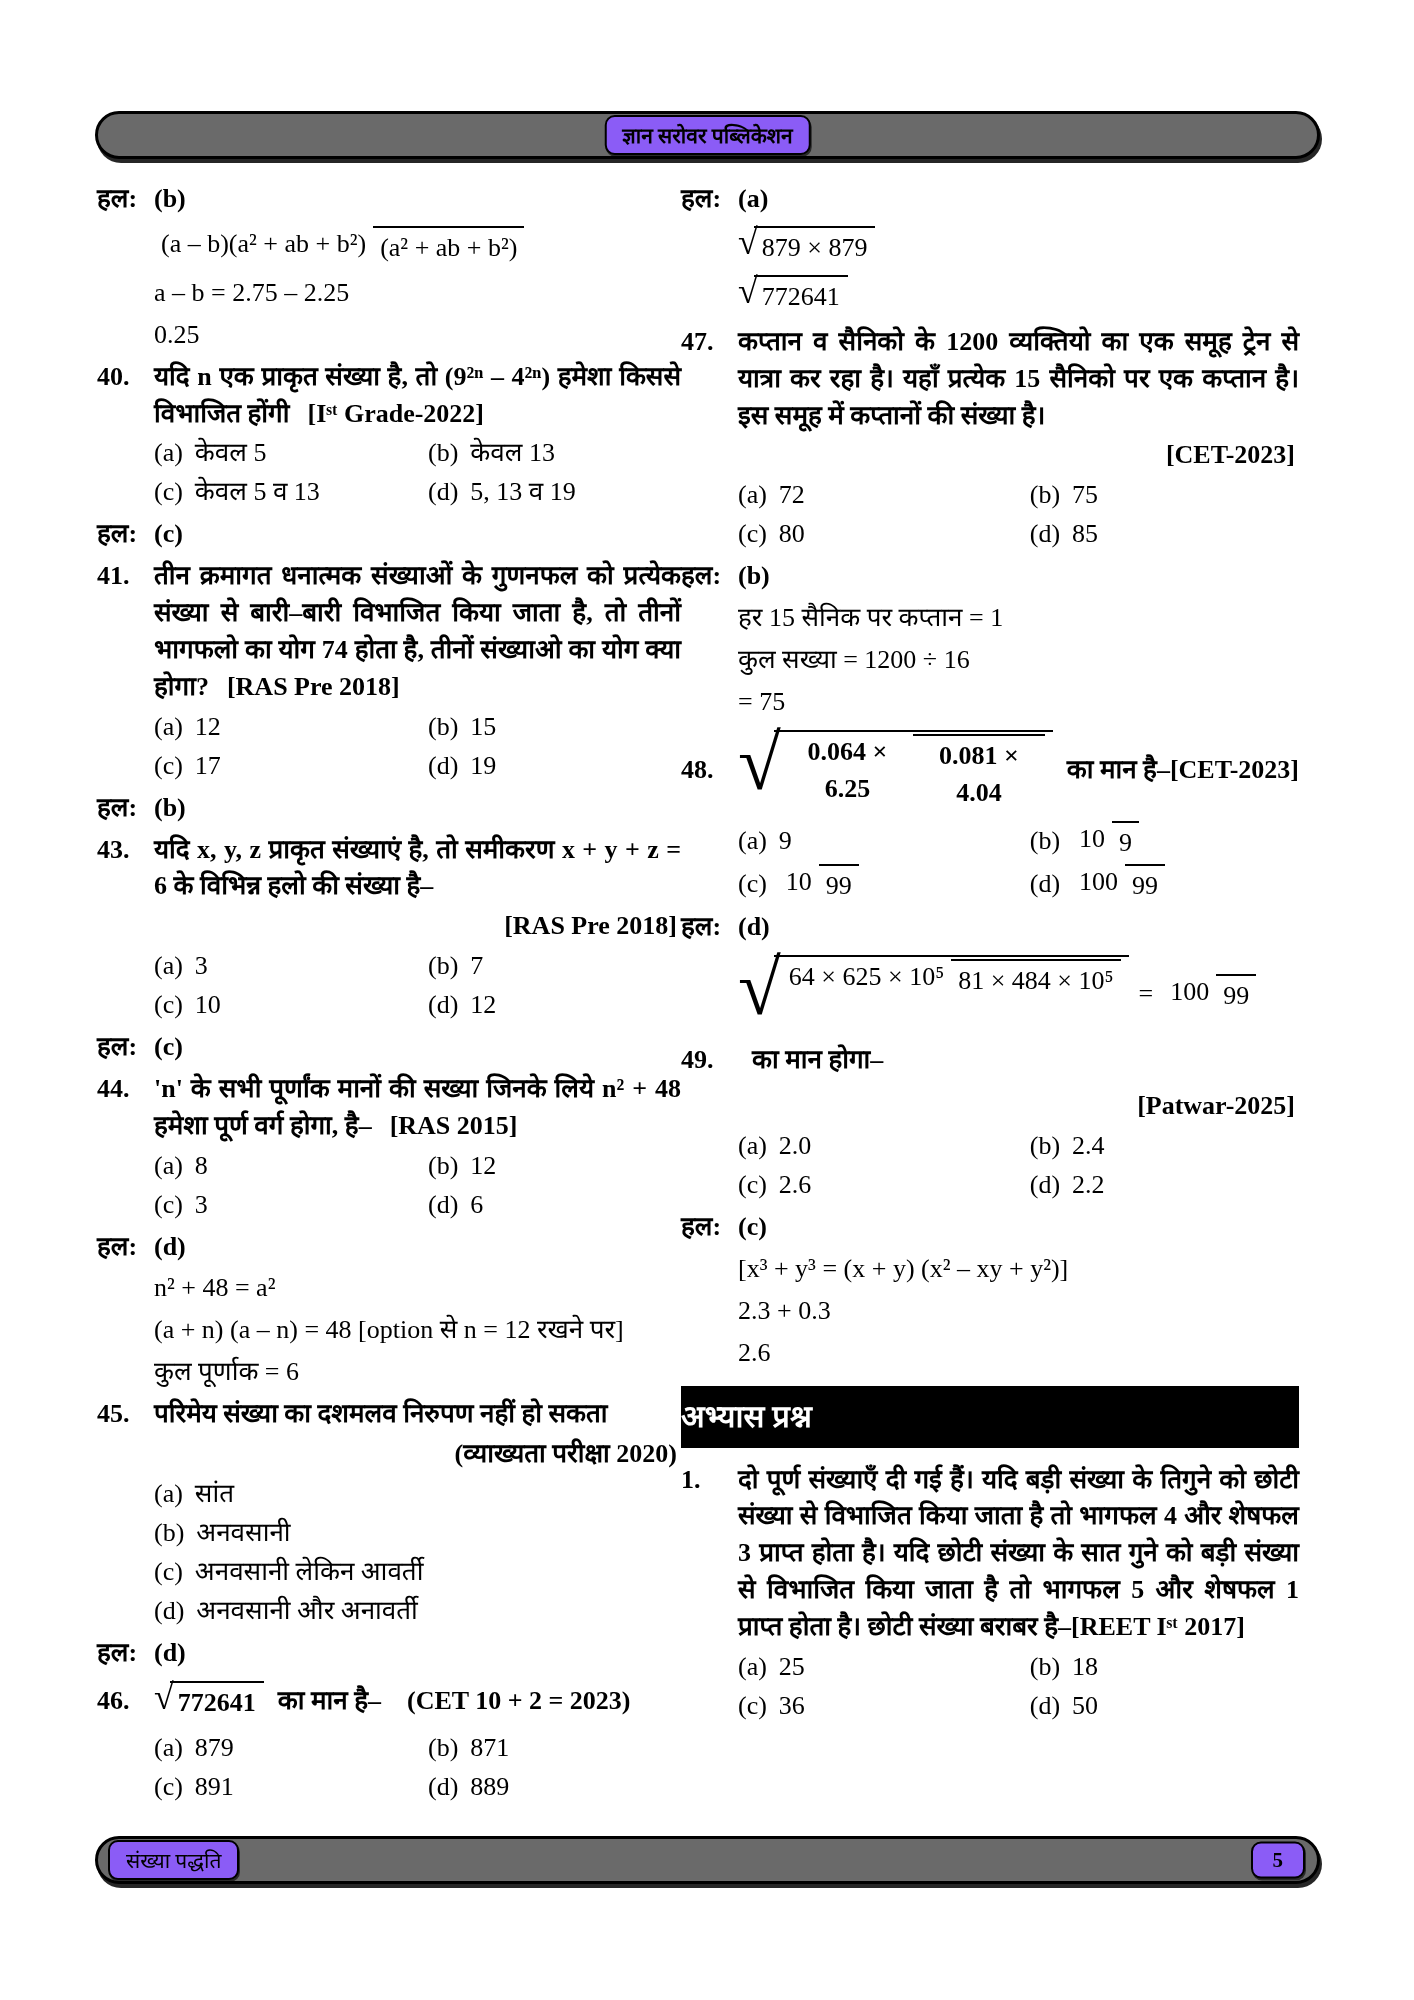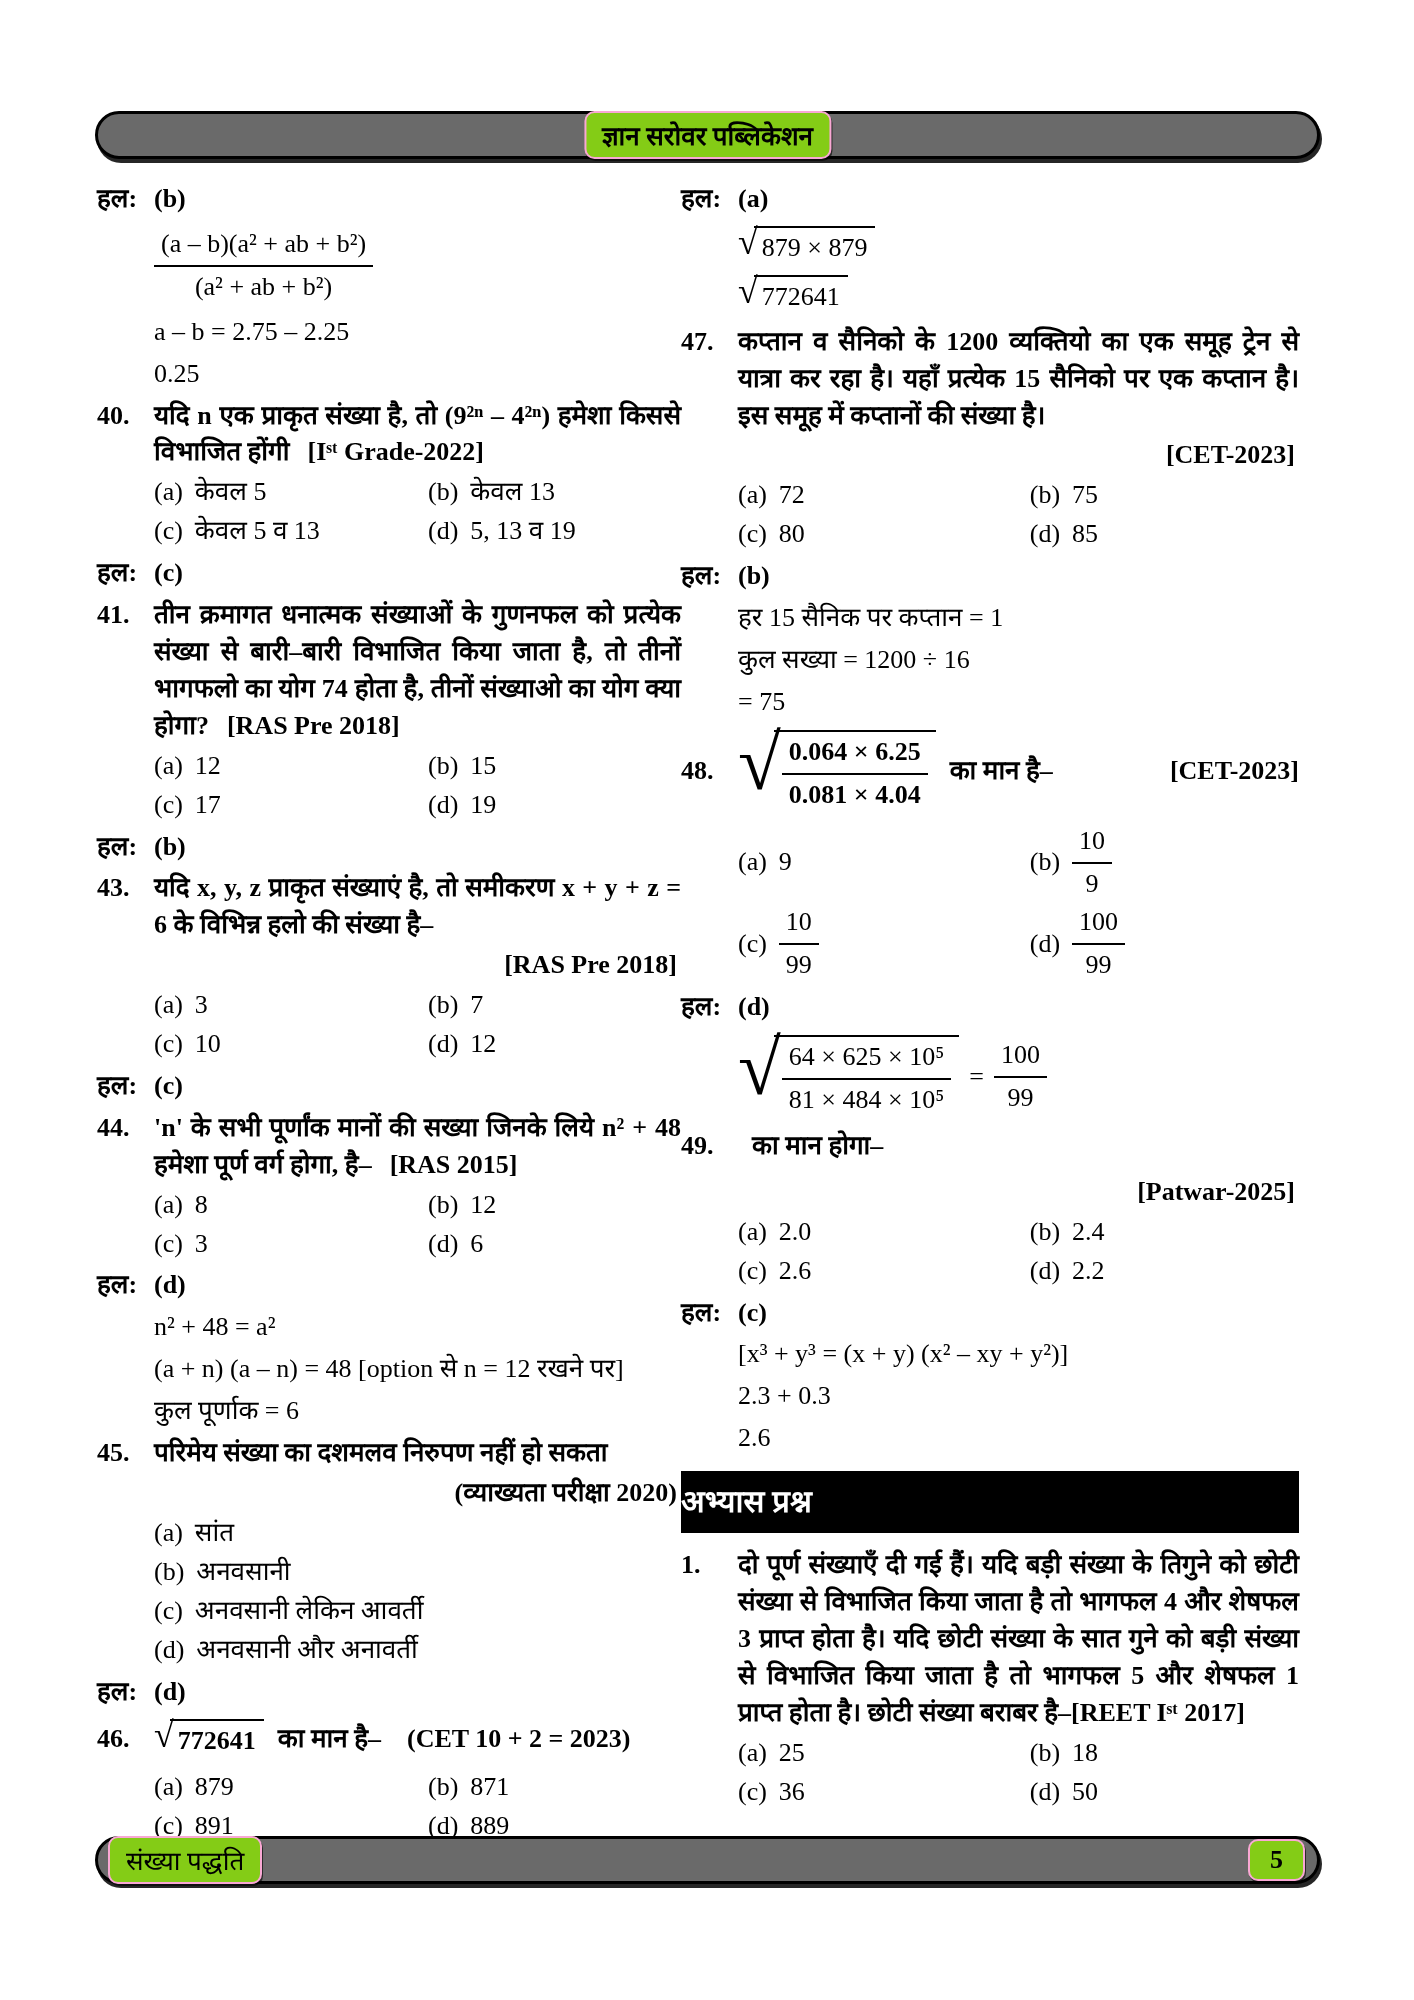--- a/index.html
+++ b/index.html
@@ -12,22 +12,22 @@
   }
   
   .hbar{
     position:absolute;left:95px;right:94px;height:48px;
     background:var(--bar);border:3px solid #000;border-radius:24px;
     box-shadow:2px 4px 0 rgba(0,0,0,.85);
   }
   .topbar{top:111px;}
   .botbar{top:1836px;}
   .pillbox{
-    position:absolute;background:#84cc16;border:2px solid #f9a8d4;border-radius:10px;
-    padding:4px 16px;font-size:26px;white-space:nowrap;
+    position:absolute;background:#8b5cf6;border:2px solid #000000;border-radius:10px;
+    padding:4px 16px;font-size:21px;white-space:nowrap;
     box-shadow:1px 2px 0 rgba(0,0,0,.6);
   }
   .title-box{left:50%;top:50%;transform:translate(-50%,-50%);font-weight:bold;}
   .chapter-box{left:10px;top:50%;transform:translateY(-50%);}
   .page-box{right:12px;top:50%;transform:translateY(-50%);font-weight:bold;padding:4px 20px;}
   
   .cols{position:absolute;left:97px;top:176px;width:1224px;display:flex;}
   .col{font-size:26px;line-height:1.42;}
   .col-left{width:584px;}
   .col-right{width:618px;}
@@ -42,21 +42,21 @@
   .orow{display:flex;margin:2px 0 2px 57px;}
   .o{display:flex;align-items:center;gap:12px;}
   .orow .o:first-child{width:52%;padding-right:8px;}
   .orow.singlerow .o:first-child{width:auto;}
   .okey{white-space:nowrap;}
   
   .sol{display:flex;margin:5px 0;font-weight:bold;}
   .slabel{width:57px;flex:none;}
   .mline{margin:5px 0 5px 57px;}
   
-  .vfrac{display:inline-flex;flex-direction:column;text-align:center;vertical-align:middle;}
+  .vfrac{display:inline-flex;flex-direction:row;text-align:center;vertical-align:middle;}
   .vfrac .fn{padding:0 7px 2px;}
   .vfrac .fd{border-top:2.5px solid #000;padding:2px 7px 0;}
   .fracline{margin:8px 0 8px 57px;display:flex;align-items:center;}
   .strong{font-weight:bold;}
   
   .sqrt{display:inline-flex;align-items:flex-start;}
   .sqrt .rs{font-size:36px;line-height:1;transform:translateY(-2px);margin-right:-4px;}
   .sqrt.tall .rs{font-size:78px;transform:translateY(-6px);margin-right:-7px;}
   .sqrt .rb{border-top:2.5px solid #000;padding:2px 8px 0 8px;}
   

